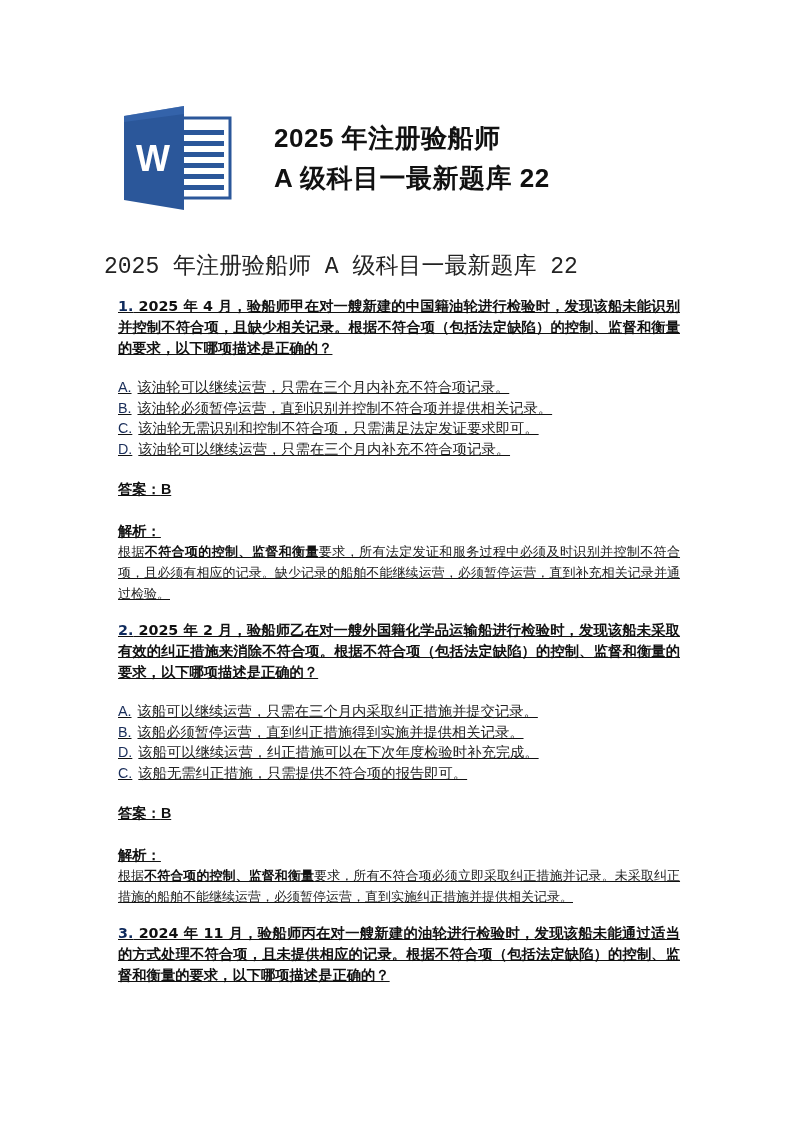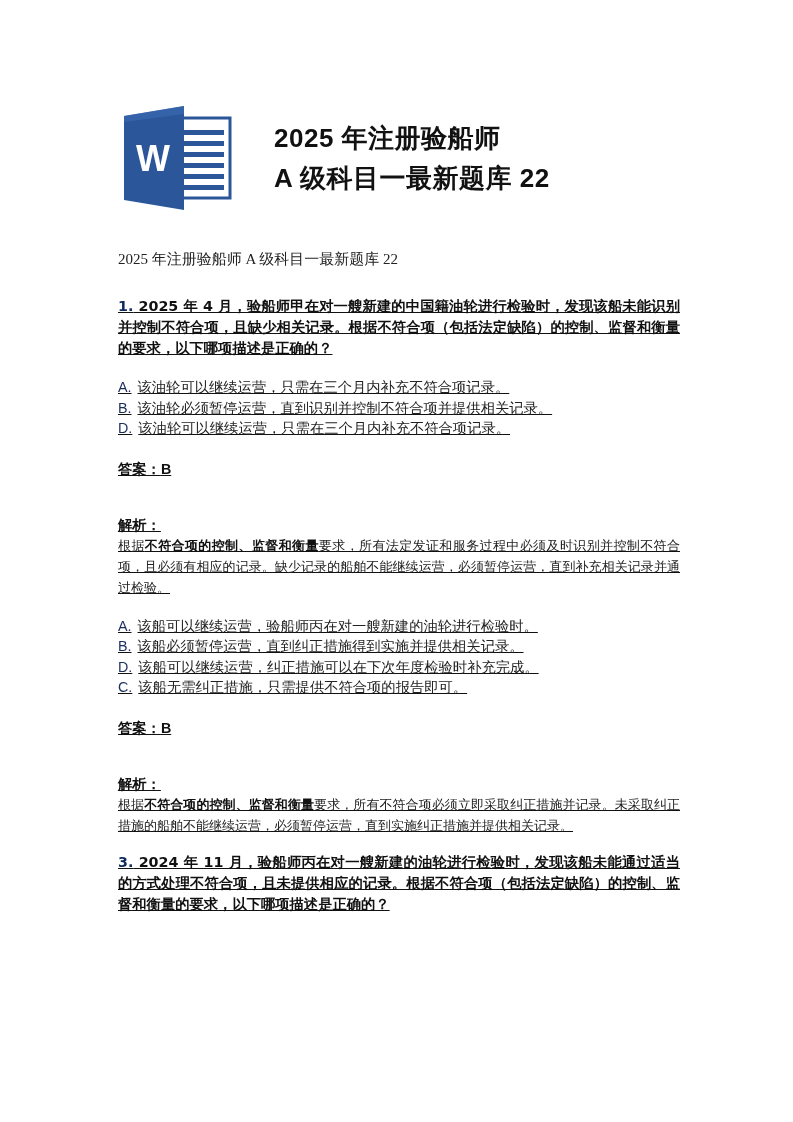--- a/index.html
+++ b/index.html
@@ -7,34 +7,34 @@
          font-family: "DejaVu Sans", "Liberation Sans", sans-serif; color: #111; }
   .page { position: absolute; left: 0; top: 0; width: 793px; height: 1122px; }
 
   .cover { position: absolute; left: 124px; top: 106px; width: 470px; height: 104px; }
   .word-icon { position: absolute; left: 0; top: 0; width: 108px; height: 104px; }
   .cover-title { position: absolute; left: 150px; top: 12px; font-weight: bold;
                  font-size: 26px; line-height: 40px; color: #111; letter-spacing: 0.5px;
                  font-family: Liberation Sans, sans-serif; }
   .cover-title div { white-space: nowrap; }
 
-  .doc-heading { position: absolute; left: 118px; top: 250px; font-size: 15px;
+  .doc-heading { position: absolute; left: 104px; top: 250px; font-size: 23px;
                  color: #222; white-space: nowrap;
-                 font-family: Liberation Serif, serif; }
+                 font-family: Liberation Mono, monospace; }
 
   .content { position: absolute; left: 118px; top: 296px; width: 562px; text-decoration: underline; }
   .question { font-weight: bold; font-size: 14.3px; line-height: 21px; color: #111;
               text-align: justify; }
   .q-num { color: #0f2a5c; }
   .options { margin-top: 18px; font-size: 14.3px; line-height: 20.5px; color: #222; }
   .opt { white-space: nowrap; }
   .opt-letter { color: #1a2e5a; font-family: "Liberation Sans", sans-serif; margin-right: 6px; }
   .answer { margin-top: 20px; font-weight: bold; font-size: 14.3px; line-height: 20px; }
   .answer-val { font-family: "Liberation Sans", sans-serif; color: #111; }
-  .analysis-label { margin-top: 36px; font-weight: bold; font-size: 14.3px; line-height: 20px; }
+  .analysis-label { margin-top: 22px; font-weight: bold; font-size: 14.3px; line-height: 20px; }
   .analysis { font-size: 13px; line-height: 21px; color: #222; text-align: justify; }
   .analysis b { color: #111; }
   .block { margin-bottom: 16px; }
 </style>
 </head>
 <body>
 
 <div class="page">
 
   <div class="cover">
@@ -60,30 +60,32 @@
 
   <div class="doc-heading">2025 年注册验船师 A 级科目一最新题库 22</div>
 
   <div class="content">
 
     <div class="block">
       <div class="question"><span class="q-num">1.</span><span> 2025 年 4 月，验船师甲在对一艘新建的中国籍油轮进行检验时，发现该船未能识别并控制不符合项，且缺少相关记录。根据不符合项（包括法定缺陷）的控制、监督和衡量的要求，以下哪项描述是正确的？</span></div>
       <div class="options">
         <div class="opt"><span class="opt-letter">A.</span><span>该油轮可以继续运营，只需在三个月内补充不符合项记录。</span></div>
         <div class="opt"><span class="opt-letter">B.</span><span>该油轮必须暂停运营，直到识别并控制不符合项并提供相关记录。</span></div>
+        <div class="opt"><span class="opt-letter">C.</span><span>该油轮无需识别和控制不符合项，只需满足法定发证要求即可。</span></div>
         <div class="opt"><span class="opt-letter">D.</span><span>该油轮可以继续运营，只需在三个月内补充不符合项记录。</span></div>
       </div>
       <div class="answer"><span>答案：</span><span class="answer-val">B</span></div>
       <div class="analysis-label">解析：</div>
       <div class="analysis"><span>根据</span><b>不符合项的控制、监督和衡量</b><span>要求，所有法定发证和服务过程中必须及时识别并控制不符合项，且必须有相应的记录。缺少记录的船舶不能继续运营，必须暂停运营，直到补充相关记录并通过检验。</span></div>
     </div>
 
     <div class="block">
+      <div class="question"><span class="q-num">2.</span><span> 2025 年 2 月，验船师乙在对一艘外国籍化学品运输船进行检验时，发现该船未采取有效的纠正措施来消除不符合项。根据不符合项（包括法定缺陷）的控制、监督和衡量的要求，以下哪项描述是正确的？</span></div>
       <div class="options">
-        <div class="opt"><span class="opt-letter">A.</span><span>该船可以继续运营，验船师丙在对一艘新建的油轮进行检验时。</span></div>
+        <div class="opt"><span class="opt-letter">A.</span><span>该船可以继续运营，只需在三个月内采取纠正措施并提交记录。</span></div>
         <div class="opt"><span class="opt-letter">B.</span><span>该船必须暂停运营，直到纠正措施得到实施并提供相关记录。</span></div>
         <div class="opt"><span class="opt-letter">D.</span><span>该船可以继续运营，纠正措施可以在下次年度检验时补充完成。</span></div>
         <div class="opt"><span class="opt-letter">C.</span><span>该船无需纠正措施，只需提供不符合项的报告即可。</span></div>
       </div>
       <div class="answer"><span>答案：</span><span class="answer-val">B</span></div>
       <div class="analysis-label">解析：</div>
       <div class="analysis"><span>根据</span><b>不符合项的控制、监督和衡量</b><span>要求，所有不符合项必须立即采取纠正措施并记录。未采取纠正措施的船舶不能继续运营，必须暂停运营，直到实施纠正措施并提供相关记录。</span></div>
     </div>
 
     <div class="block">

